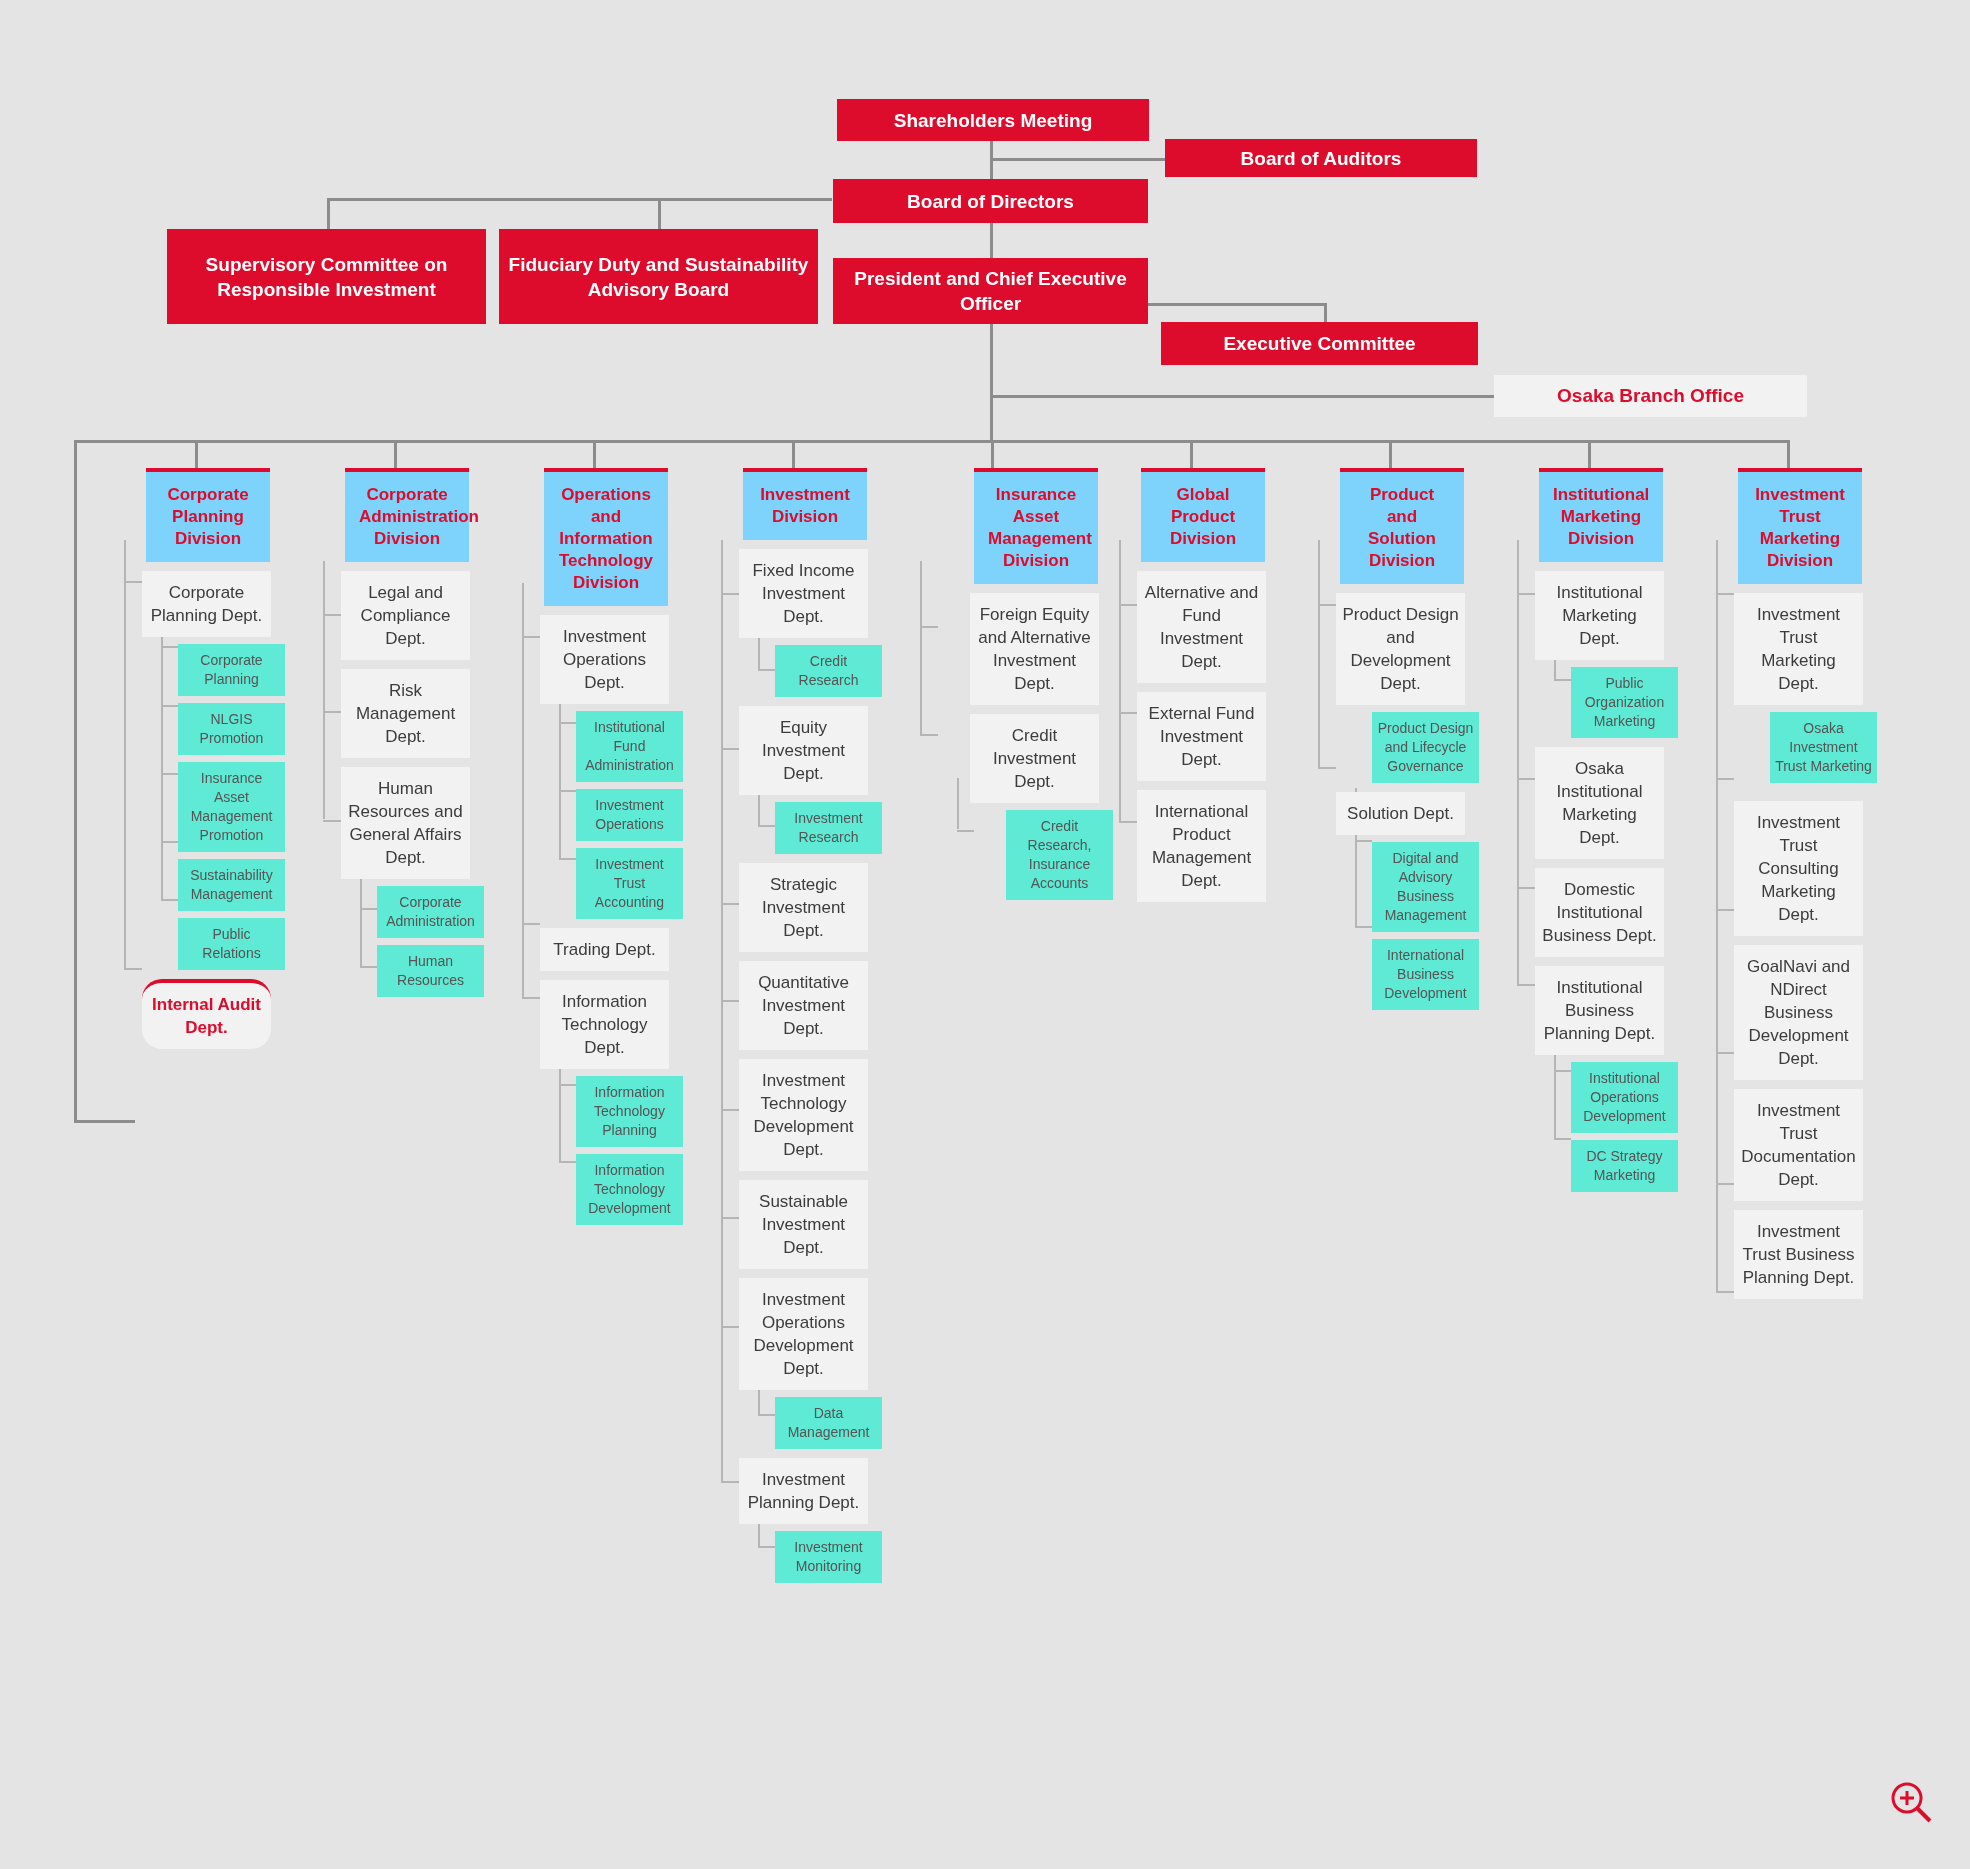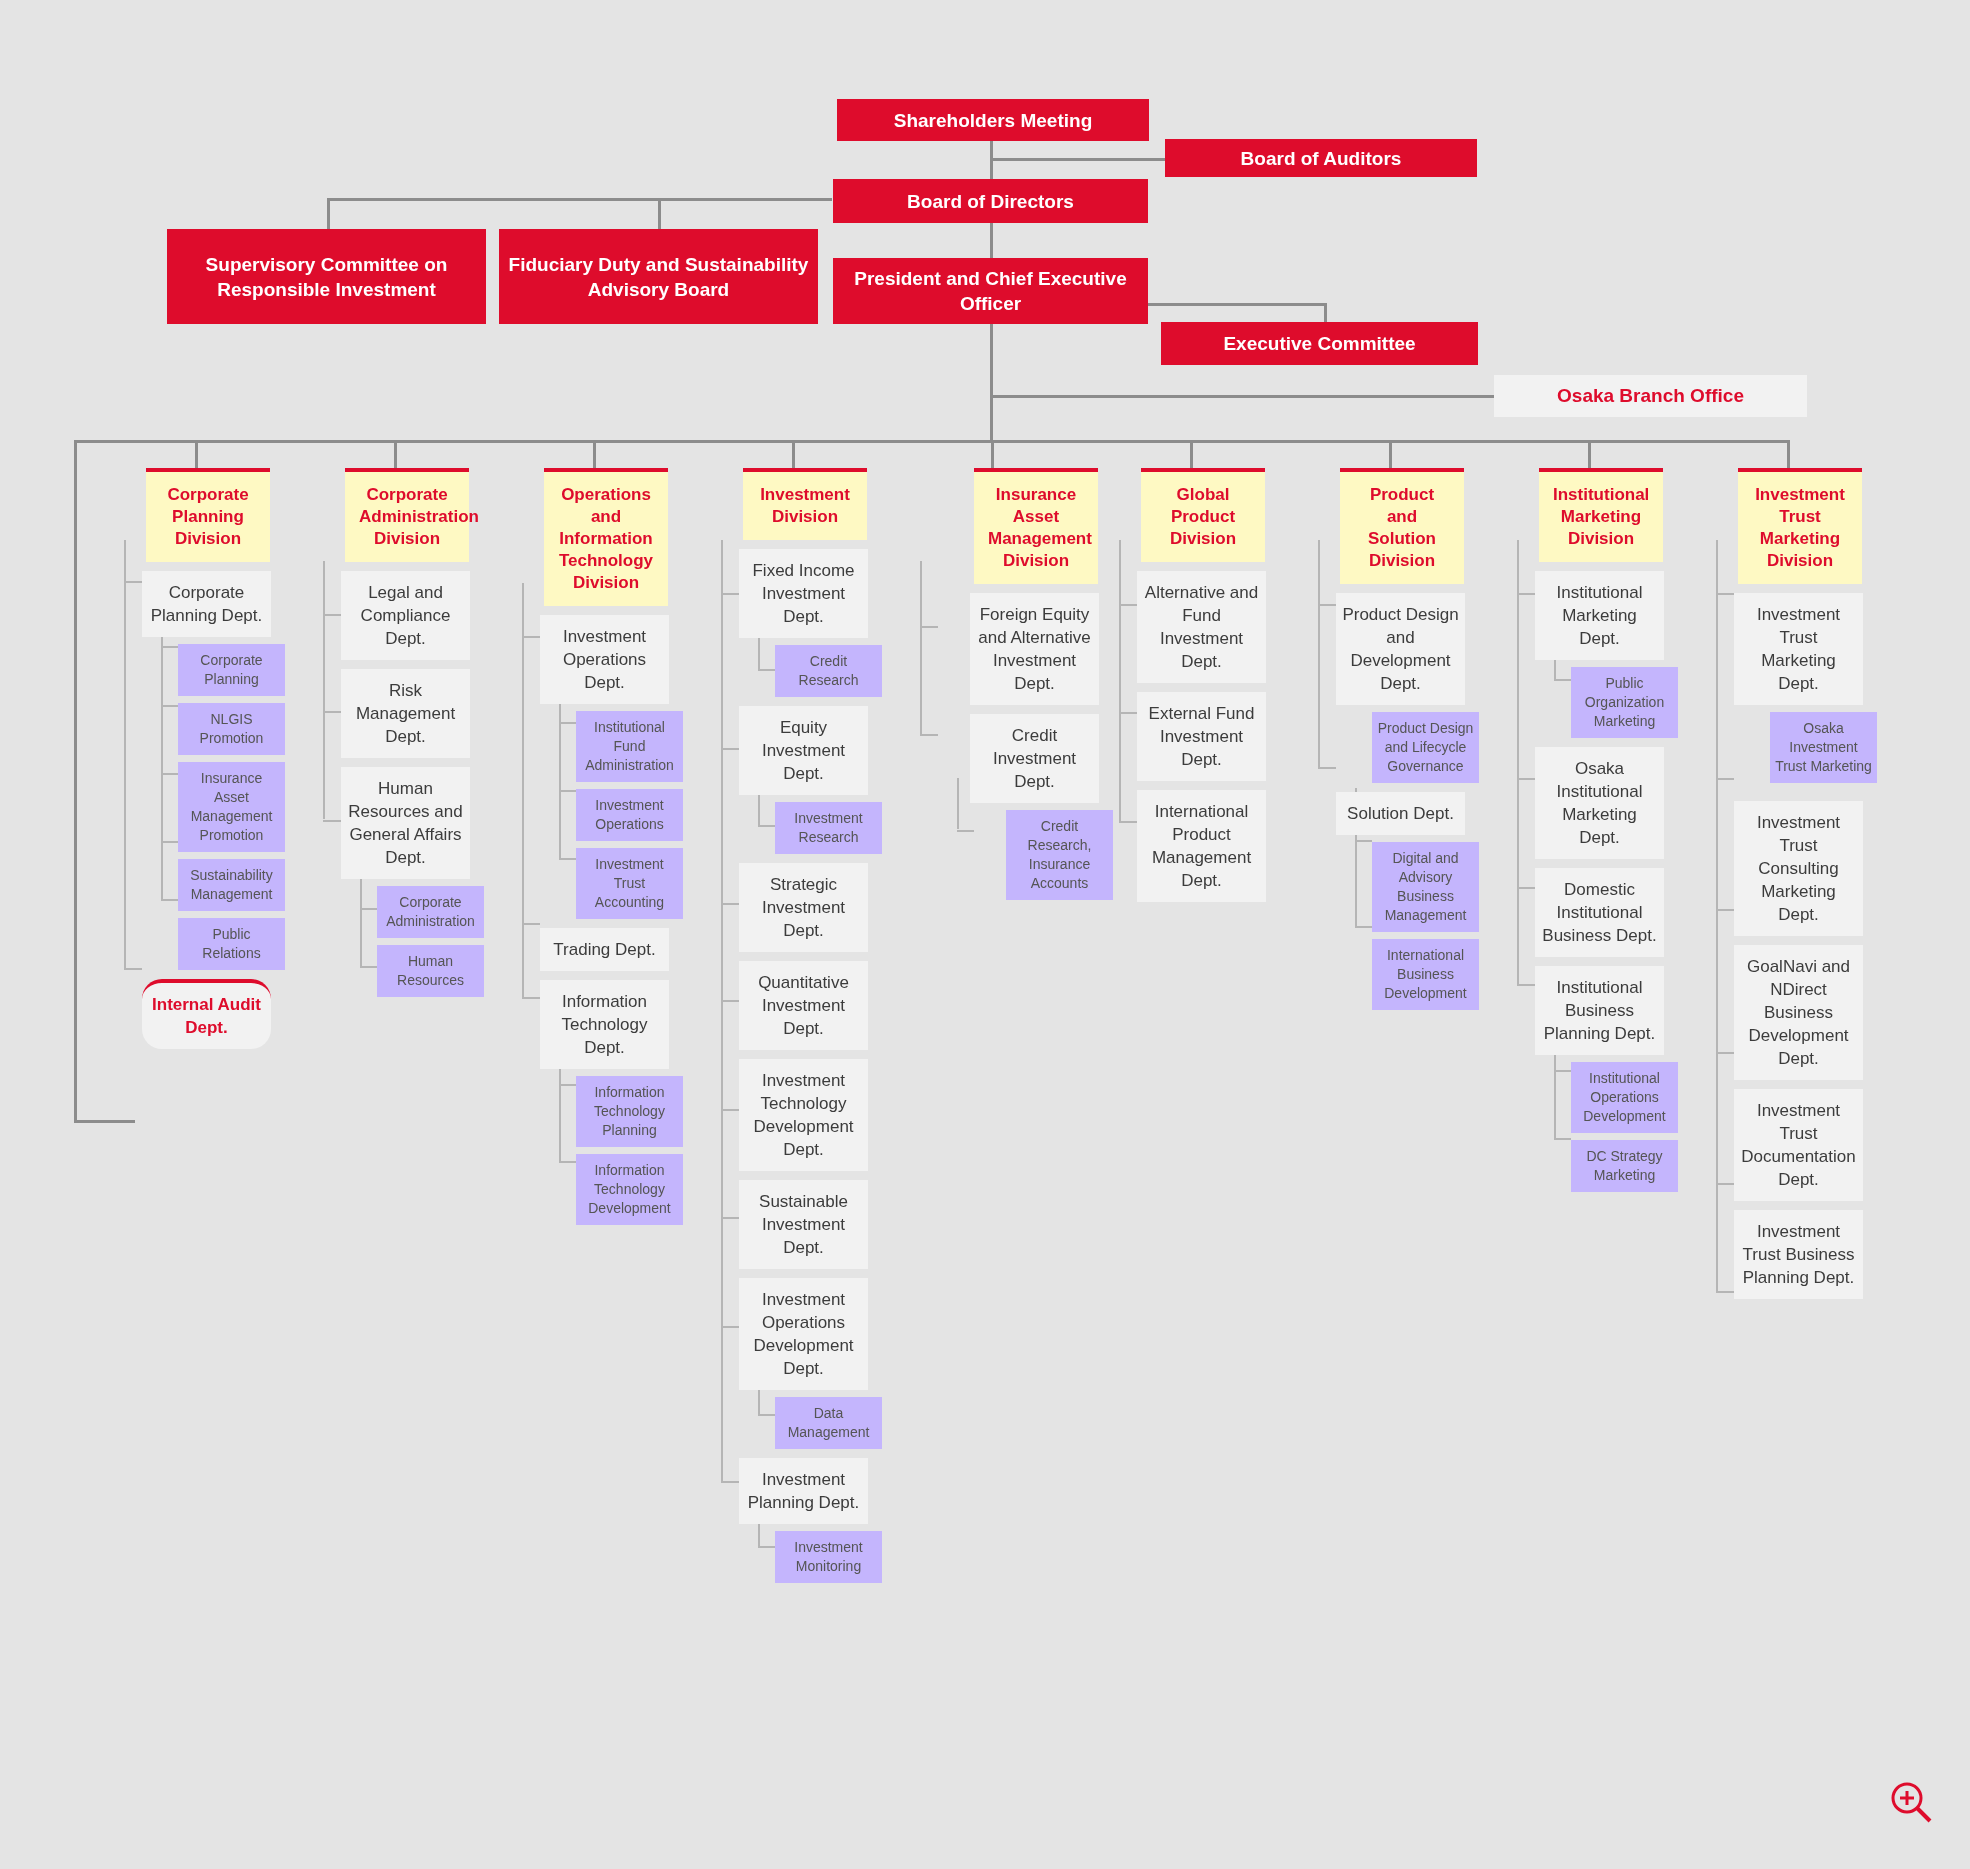--- a/index.html
+++ b/index.html
@@ -64,21 +64,21 @@
     z-index: 4;
   }
 
   
   .col {
     position: absolute;
     width: 166px;
     z-index: 3;
   }
   .division {
-    background: #fef9c3;
+    background: #7dd3fc;
     border-top: 4px solid #de0c2c;
     color: #de0c2c;
     font-weight: bold;
     font-size: 17px;
     line-height: 22px;
     text-align: center;
     box-sizing: border-box;
     padding: 12px 14px;
     position: relative;
     z-index: 3;
@@ -97,21 +97,21 @@
     position: relative;
     z-index: 3;
   }
   .dept.audit {
     border-top: 4px solid #de0c2c;
     color: #de0c2c;
     font-weight: bold;
     border-radius: 20px;
   }
   .group {
-    background: #c4b5fd;
+    background: #5eead4;
     color: #555555;
     font-size: 14px;
     line-height: 19px;
     text-align: center;
     box-sizing: border-box;
     padding: 7px 4px;
     margin-left: 74px;
     width: 107px;
     position: relative;
     z-index: 3;

